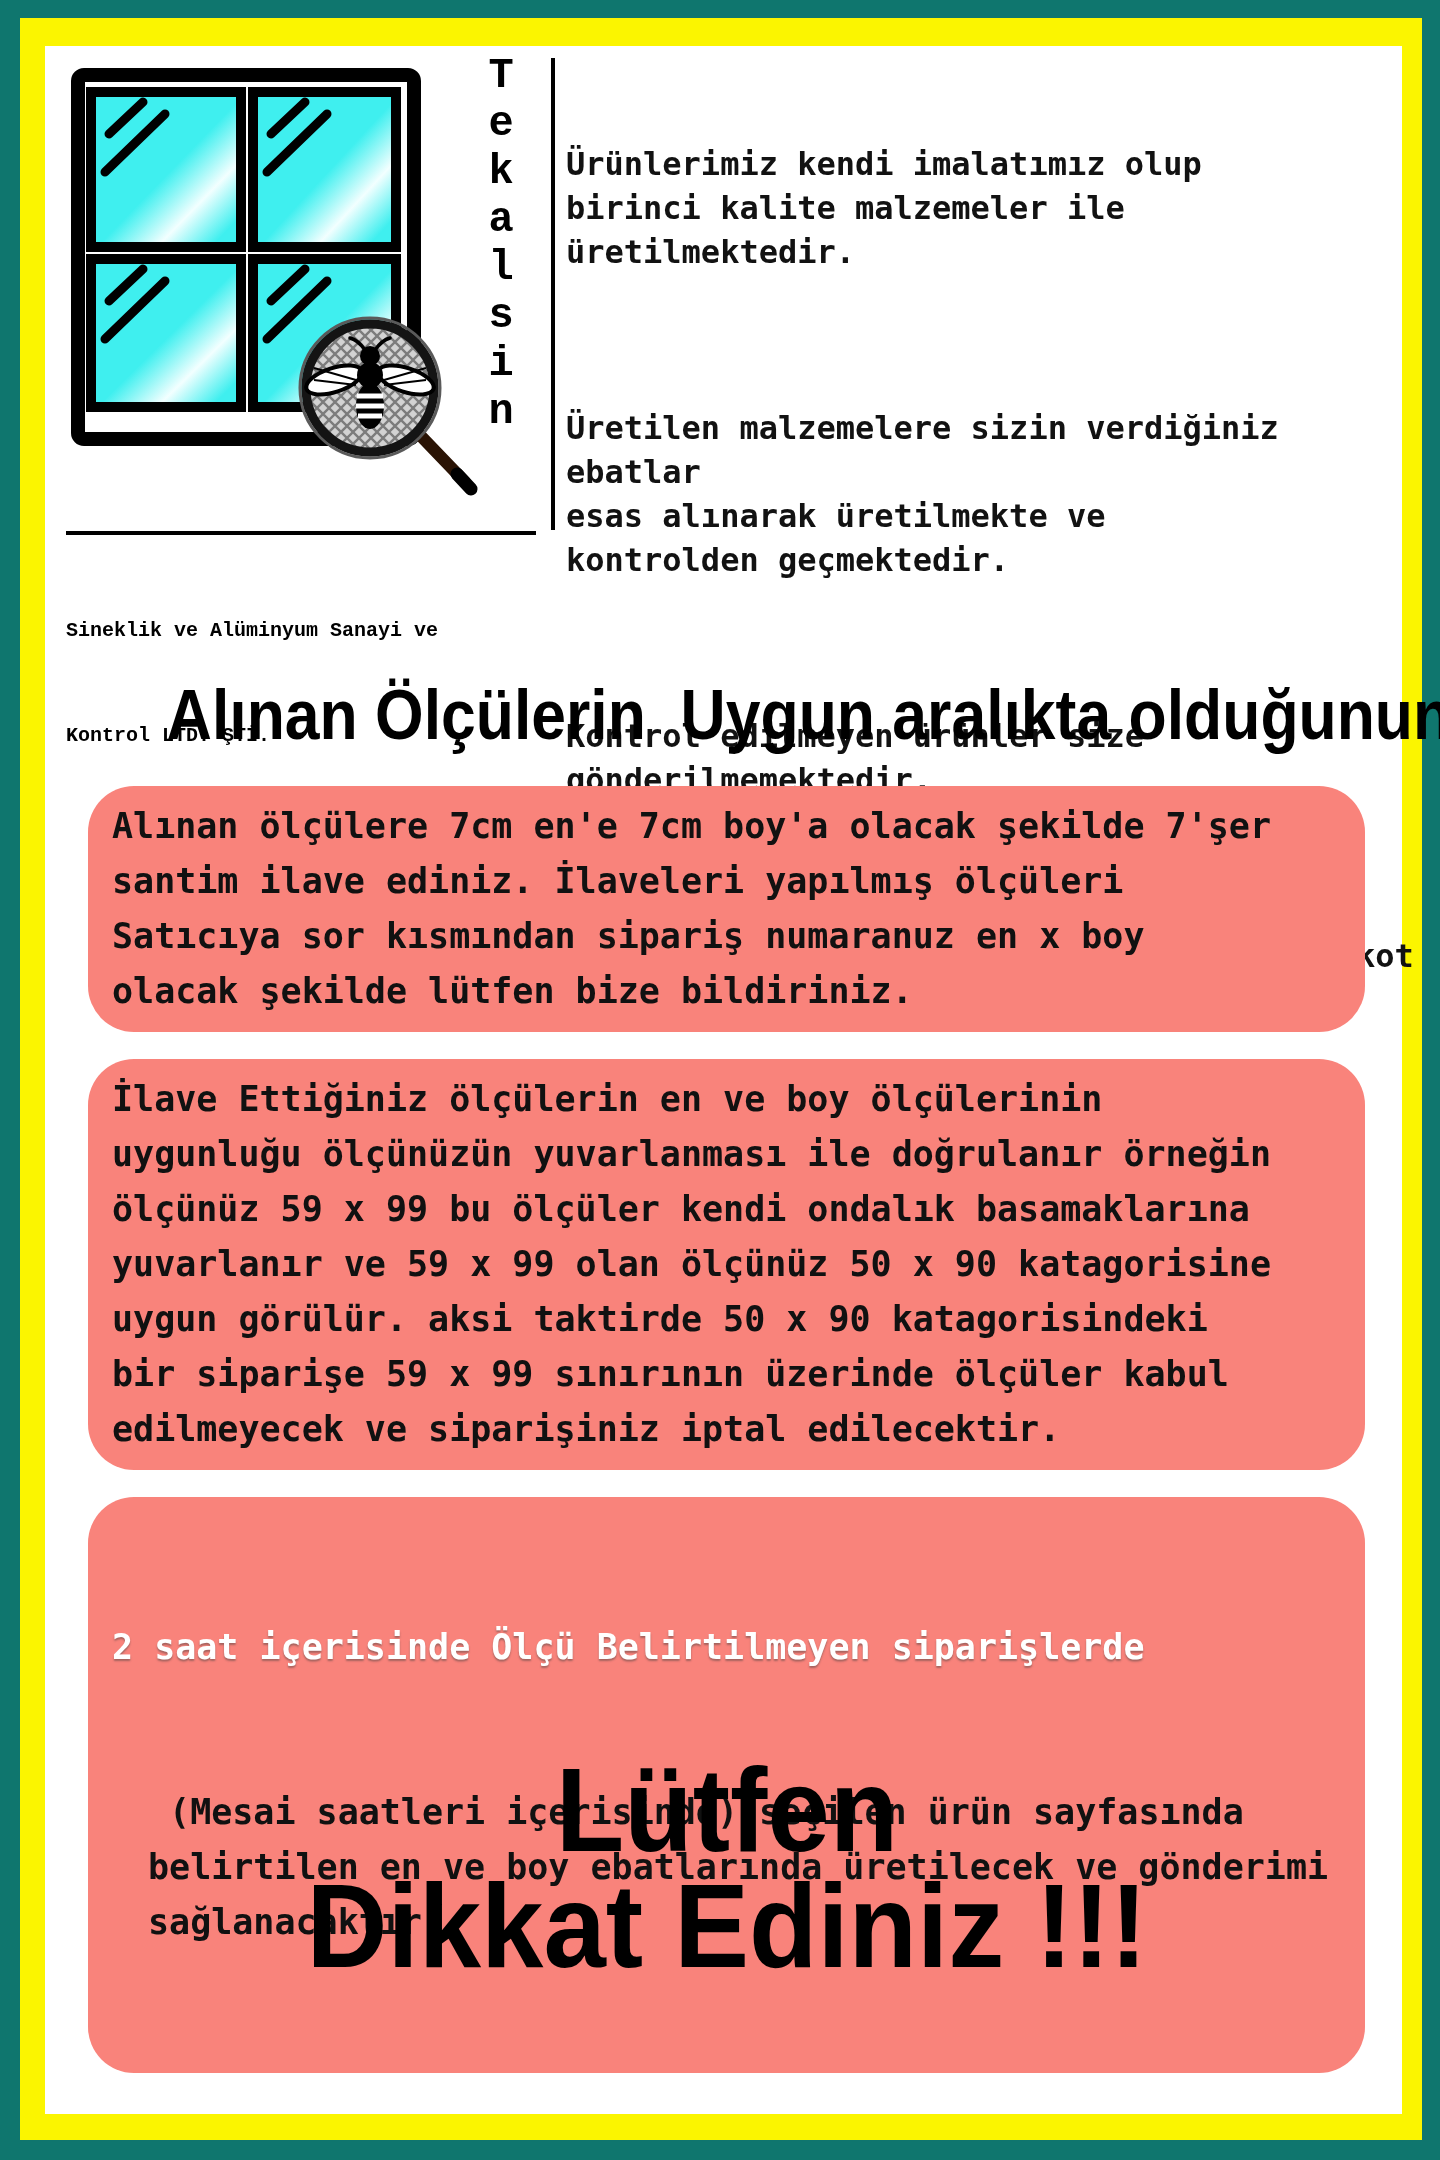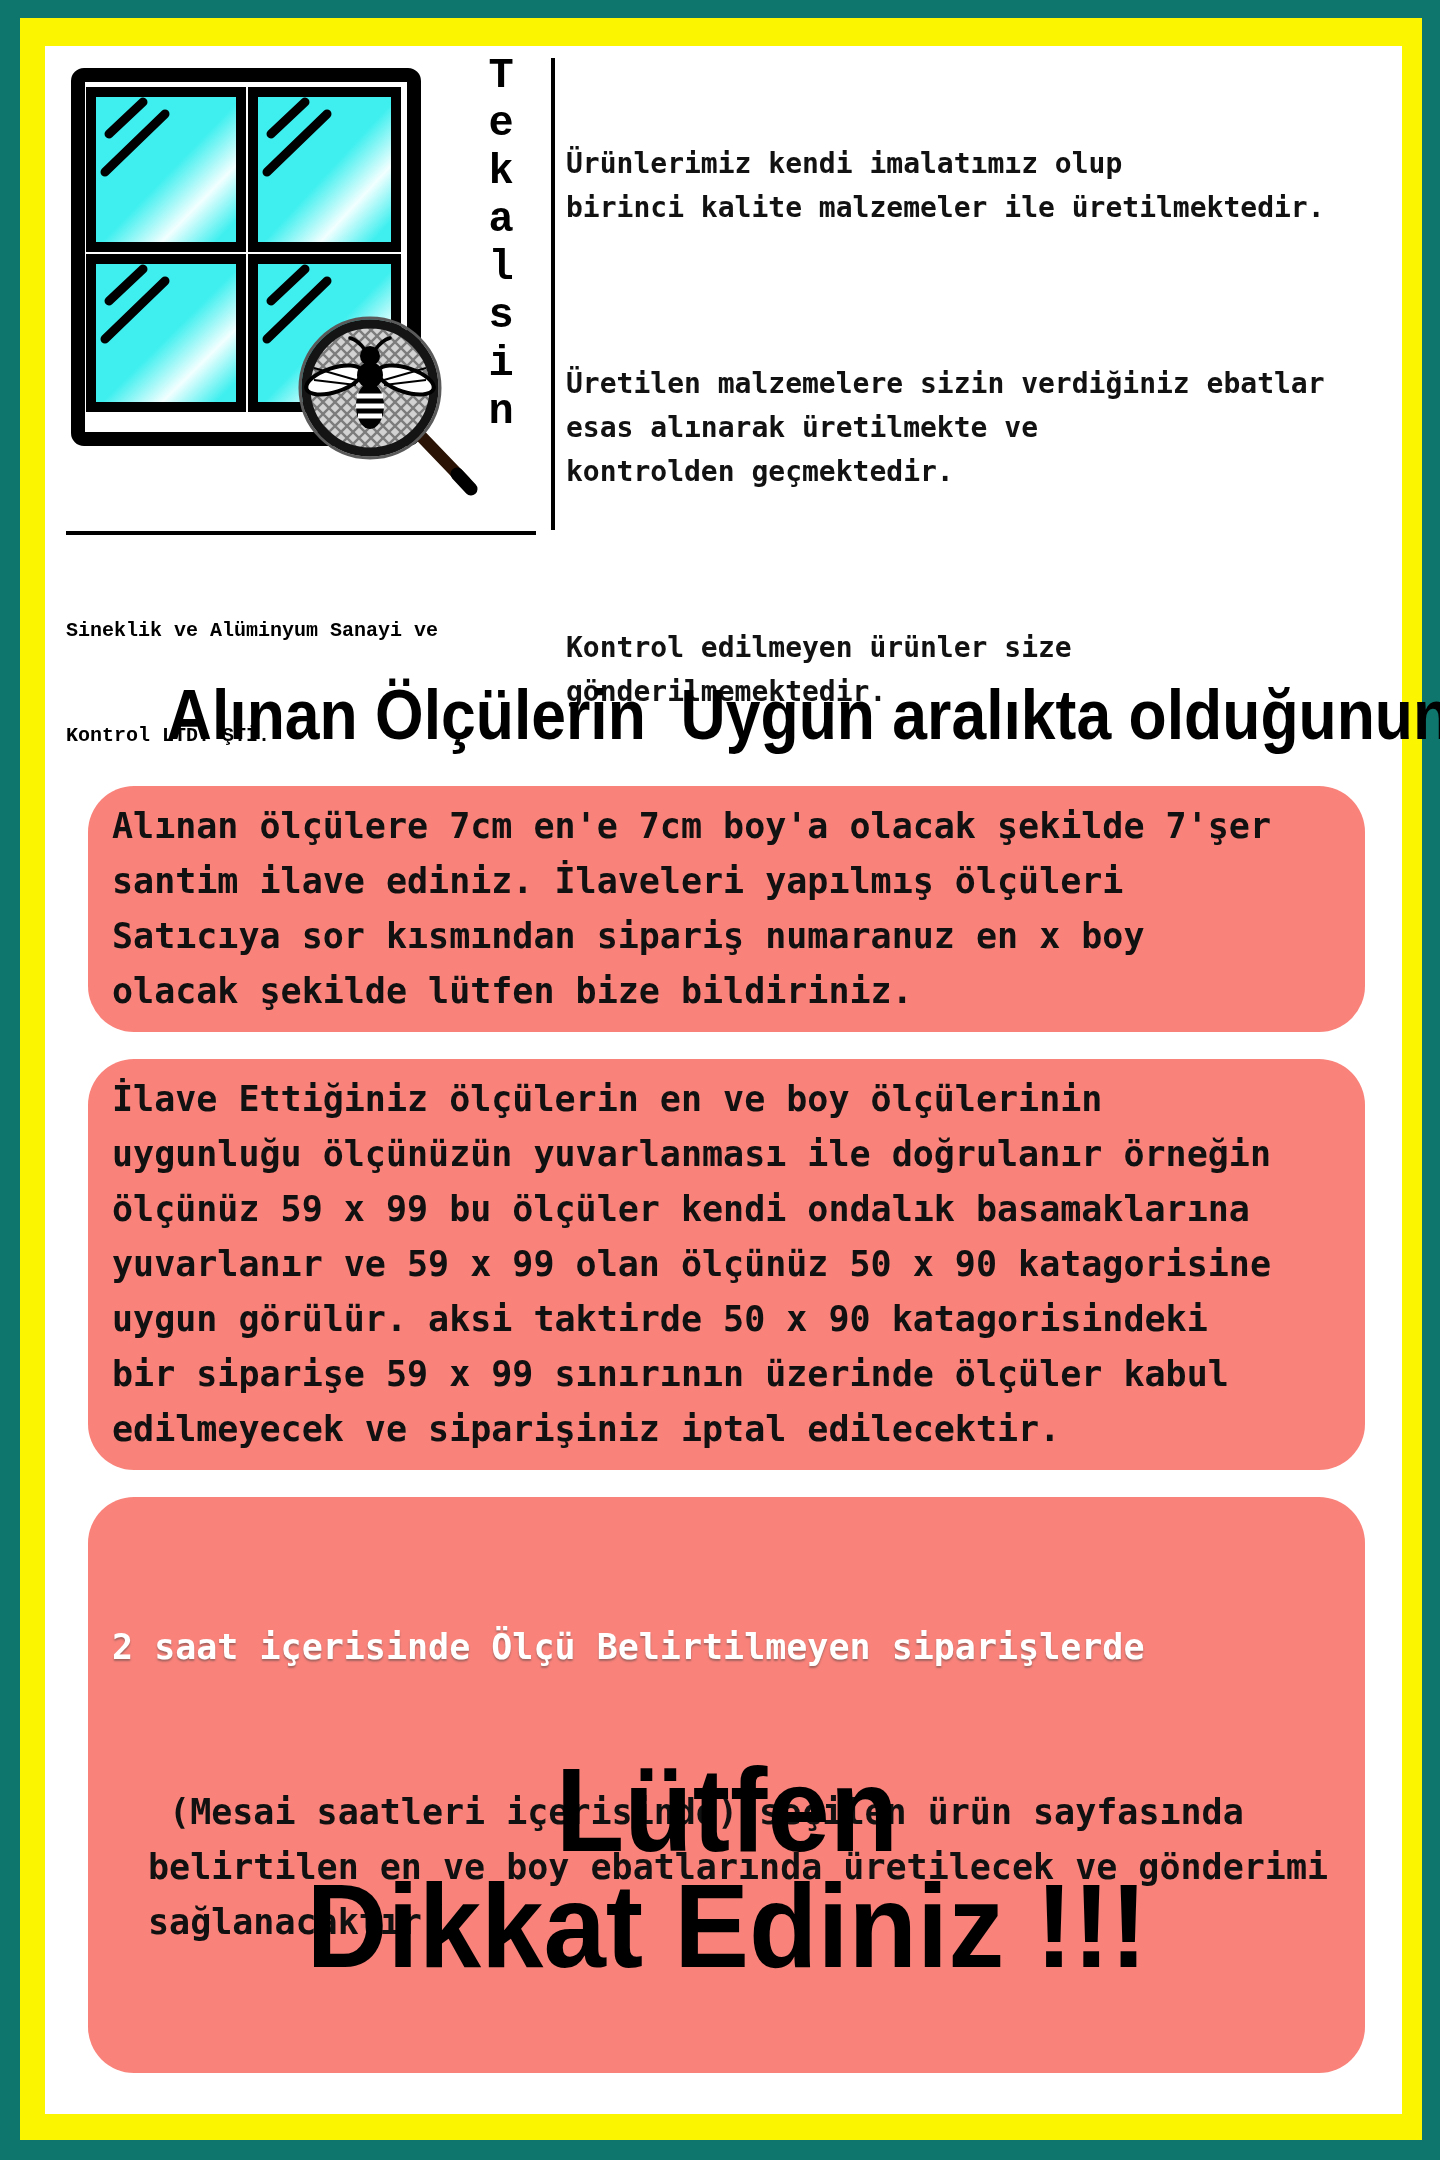--- a/index.html
+++ b/index.html
@@ -11,21 +11,21 @@
   
   .logo-svg{position:absolute;left:65px;top:60px;}
   .brand-vertical{
     position:absolute;left:484px;top:52px;width:34px;
     font-family:"Liberation Mono",monospace;font-weight:bold;font-size:42px;line-height:48px;
     word-break:break-all;white-space:normal;text-align:center;color:#000;
   }
   .v-divider{position:absolute;left:551px;top:58px;width:4px;height:472px;background:#000;}
   .intro{
     position:absolute;left:566px;top:54px;width:850px;
-    font-family:"DejaVu Sans Mono",monospace;font-weight:bold;font-size:28px;line-height:44px;
+    font-family:"DejaVu Sans Mono",monospace;font-weight:bold;font-size:32px;line-height:44px;
     color:#121212;white-space:pre-wrap;
   }
   .intro p{margin:0 0 44px 0;white-space:pre-wrap;}
   .company{
     position:absolute;left:66px;top:531px;width:470px;border-top:4px solid #000;padding-top:8px;
     font-family:"Liberation Mono",monospace;font-weight:bold;font-size:20px;line-height:35px;
     color:#000;white-space:pre;
   }
 
   

